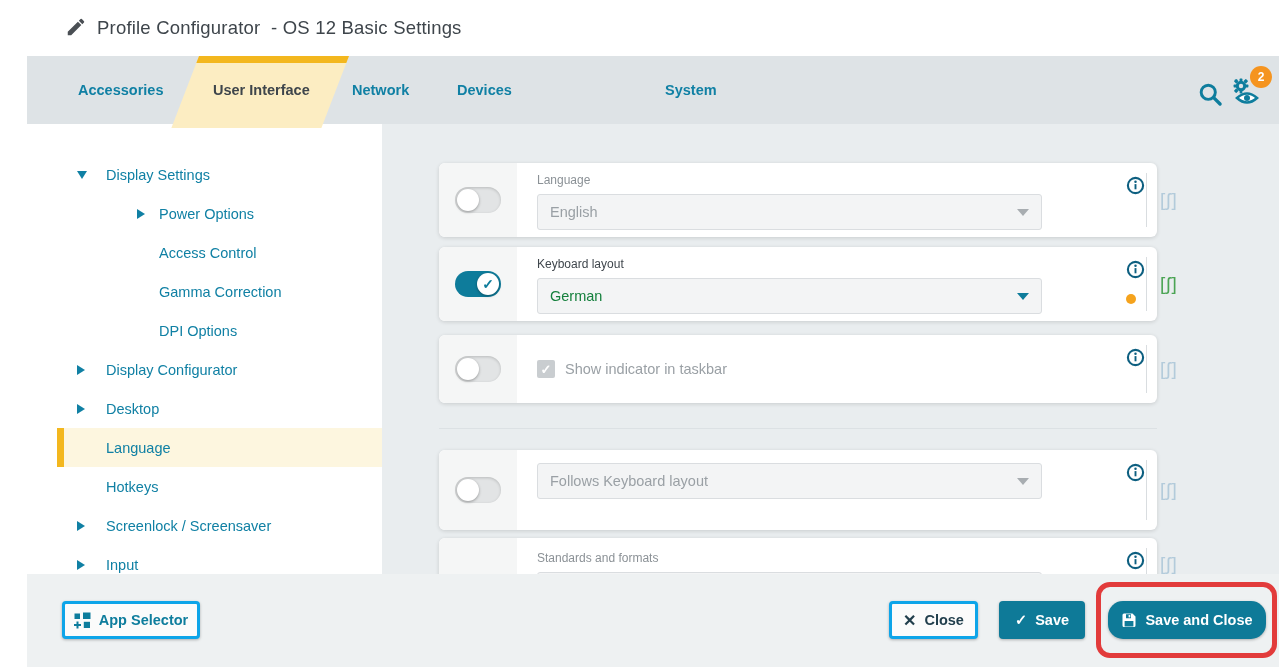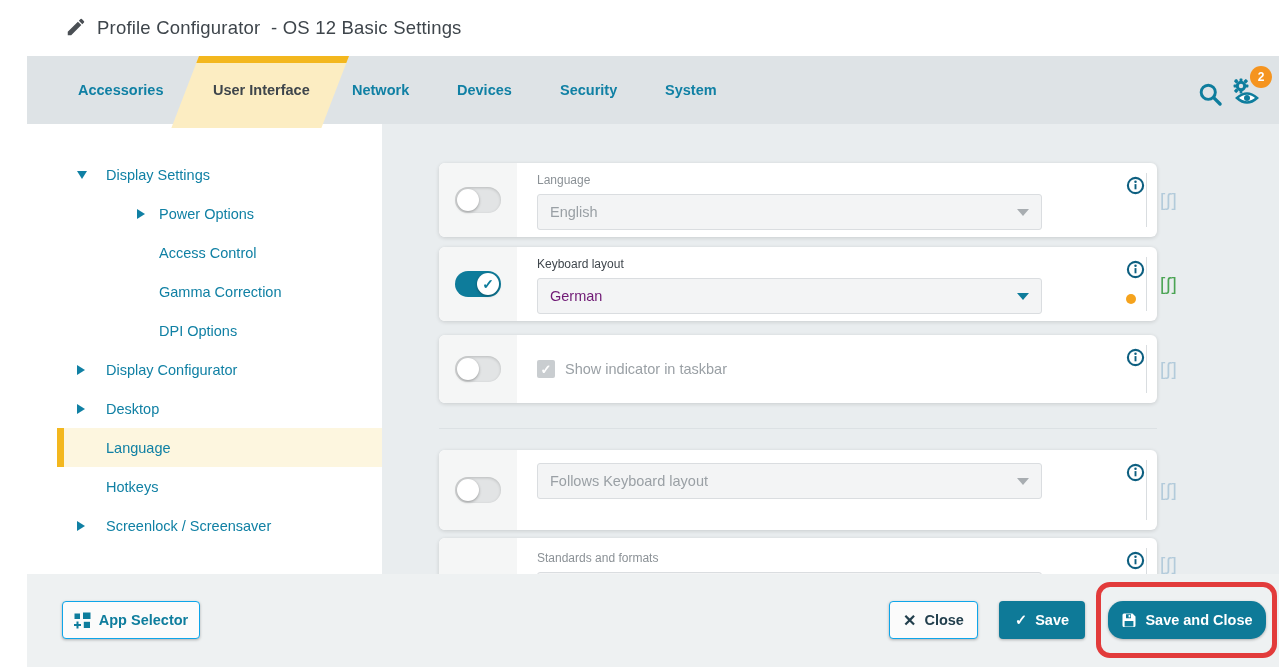--- a/index.html
+++ b/index.html
@@ -46,21 +46,21 @@
           box-shadow:0 1px 4px rgba(0,0,0,.14); display:flex; }
   .toggle-cell { width:78px; background:#f5f6f6; border-radius:6px 0 0 6px;
                  display:flex; align-items:center; justify-content:center; }
   .main-cell { flex:1; padding:10px 0 0 20px; position:relative; }
   .main-cell.center { display:flex; align-items:center; padding:0 0 0 20px; }
   .flabel { font-size:12px; color:#8b9196; margin-bottom:7px; }
   .flabel.on { color:#3f464c; }
   .dd { width:505px; height:33px; background:#f3f4f5; border:1px solid #dadde0; border-radius:3px;
         display:flex; align-items:center; justify-content:space-between; padding:17px 12px;
         font-size:14.5px; color:#9aa0a5; cursor:default; }
-  .dd.on { color:#701a75; cursor:pointer; }
+  .dd.on { color:#15803d; cursor:pointer; }
   .caret { width:0; height:0; border-left:6px solid transparent; border-right:6px solid transparent;
            border-top:7px solid #a8adb1; }
   .dd.on .caret { border-top-color:#0e7c9b; }
   .vdiv { position:absolute; left:629px; top:10px; bottom:10px; width:1px; background:#d9dde0; }
   .param { position:absolute; left:643px; top:50%; transform:translateY(-50%);
            font-size:19px; letter-spacing:1px; color:#b3cbdb; }
   .param.on { color:#4ba454; }
   .info { position:absolute; right:12px; top:13px; cursor:pointer; }
   .mod-dot { position:absolute; right:21px; top:47px; width:10px; height:10px; border-radius:50%; background:#f5a31d; }
   .sep { position:absolute; left:57px; top:304px; width:718px; height:1px; background:#dce1e4; }
@@ -78,21 +78,21 @@
   
   .chk { width:18px; height:18px; background:#c9cdd0; border-radius:2px; display:flex;
          align-items:center; justify-content:center; color:#fff; font-size:13px; font-weight:bold; }
   .chk-label { margin-left:10px; font-size:14.5px; color:#9aa0a5; }
 
   
   .footer { position:absolute; left:0; top:574px; width:1279px; height:93px; background:#eef1f2; z-index:3; }
   .btn { position:absolute; top:27px; height:38px; border-radius:4px; display:flex; align-items:center;
          justify-content:center; gap:8px; font-weight:bold; font-size:14.5px;
          box-shadow:0 1px 3px rgba(0,0,0,.28); cursor:pointer; }
-  .btn-light { background:#fbfbfb; border:1px solid #0ea5e9; }
+  .btn-light { background:#fbfbfb; border:3px solid #0ea5e9; }
   .btn-teal { background:#0e7a98; color:#fff; }
   .btn-app { left:35px; width:138px; color:#0e7d9d; }
   .btn-close { left:862px; width:89px; color:#223f4d; }
   .btn-close .x { font-size:16px; }
   .btn-save { left:972px; width:86px; }
   .btn-savec { left:1081px; width:158px;border-radius:15px; }
   .ring { position:absolute; left:1069px; top:8px; width:181px; height:76px;
           border:5px solid #e23b3b; border-radius:14px; pointer-events:none; z-index:4; }
 </style>
 </head>
@@ -106,21 +106,20 @@
     </svg>
     <div class="title">Profile Configurator  - OS 12 Basic Settings</div>
   </div>
 
   <div class="tabbar">
     <div class="active-shape"></div>
     <div class="tab" style="left:51px">Accessories</div>
     <div class="tab active" style="left:186px">User Interface</div>
     <div class="tab" style="left:325px">Network</div>
     <div class="tab" style="left:430px">Devices</div>
-    <div class="tab" style="left:533px">Security</div>
     <div class="tab" style="left:638px">System</div>
 
     <svg class="icon-btn" style="left:1170px; top:25px" width="27" height="27" viewBox="0 0 24 24">
       <circle cx="10" cy="10" r="6.3" fill="none" stroke="#0e7d9d" stroke-width="2.6"></circle>
       <line x1="14.8" y1="14.8" x2="20.5" y2="20.5" stroke="#0e7d9d" stroke-width="3" stroke-linecap="round"></line>
     </svg>
     <svg class="icon-btn" style="left:1202px; top:19px" width="34" height="34" viewBox="0 0 34 34">
       <g fill="#0e7d9d">
         <circle cx="12" cy="11" r="5.2"></circle>
         <rect x="10.6" y="3.6" width="2.8" height="4" rx="0.6"></rect>
@@ -183,20 +182,26 @@
       <div class="titem lvl0">
         <span class="abox"></span>
         <span>Hotkeys</span>
       </div>
       <div class="titem lvl0">
         <span class="abox">
             <span class="tri-r"></span>
           </span>
         <span>Screenlock / Screensaver</span>
       </div>
+      <div class="titem lvl0">
+        <span class="abox">
+            <span class="tri-r"></span>
+          </span>
+        <span>Input</span>
+      </div>
     </div>
   </div>
 
   <div class="content">
     <div class="scroll-track"></div>
 
     <div class="card" style="top:39px; height:74px">
       <div class="toggle-cell">
         <div class="tgl off">
             <div class="knob"></div>

